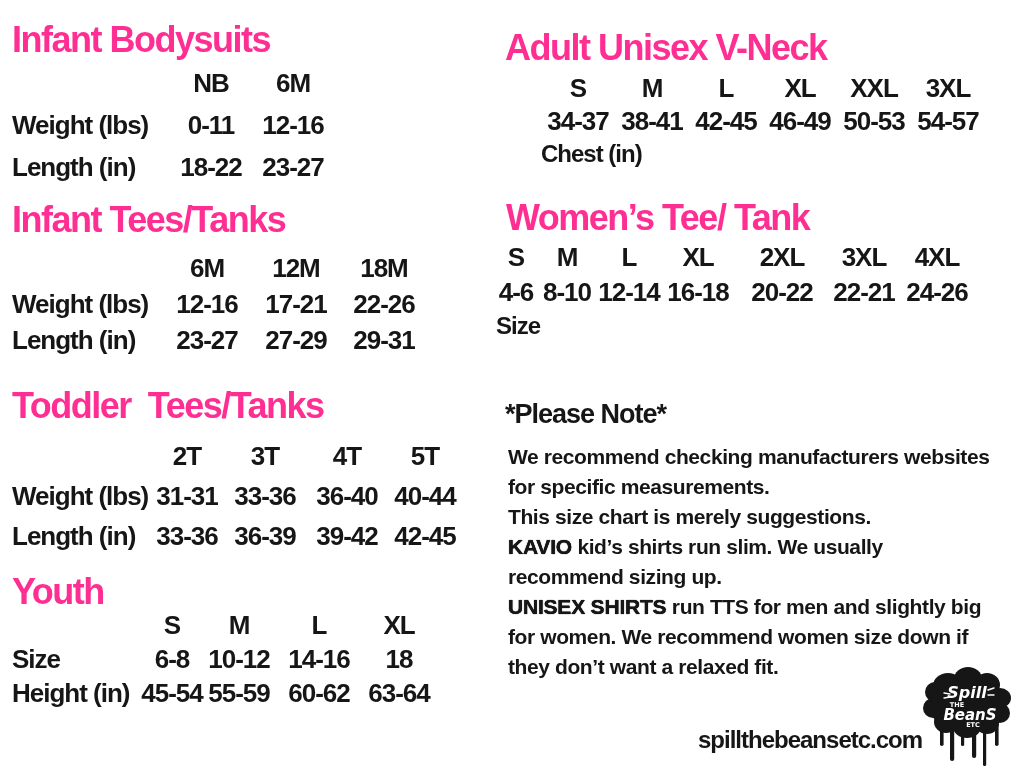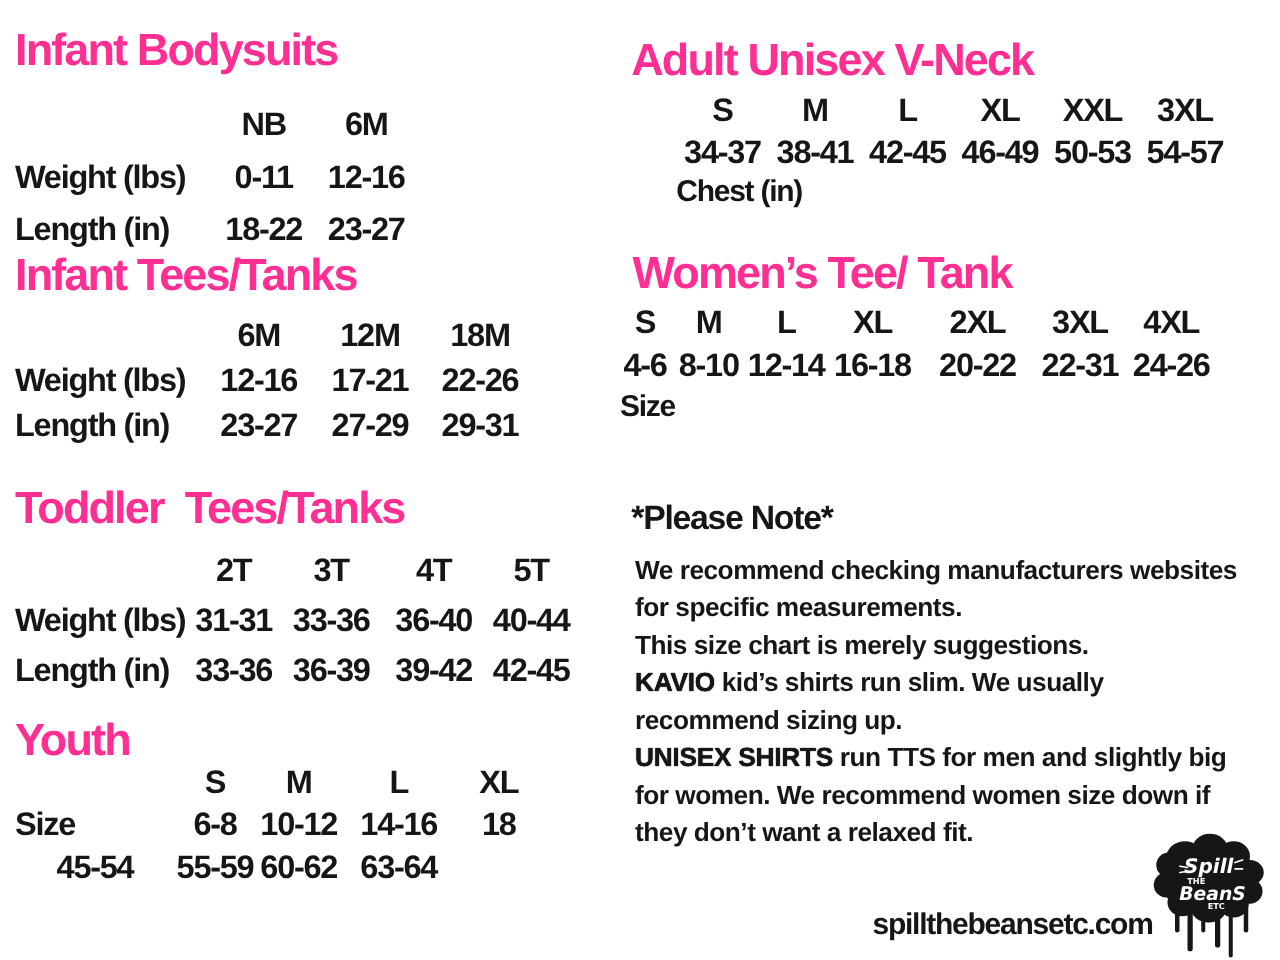--- a/index.html
+++ b/index.html
@@ -6,21 +6,21 @@
   html,body{margin:0;padding:0;background:#ffffff;}
   body{width:1024px;height:768px;overflow:hidden;font-family:"Liberation Sans",sans-serif;}
   .page{position:relative;width:1024px;height:768px;background:#fff;}
   .sec{position:absolute;}
   .t{margin:0;color:var(--accent);font-size:36px;line-height:44px;font-weight:700;
      letter-spacing:-1.5px;white-space:pre;}
   .g{display:grid;color:var(--ink);font-weight:700;font-size:26px;letter-spacing:-1px;}
   .c{display:flex;align-items:center;justify-content:center;white-space:pre;}
   .lab{justify-content:flex-start;}
   
-  .ib{grid-template-columns:158px 82px 82px;grid-auto-rows:42px;margin-top:16px;}
+  .ib{grid-template-columns:158px 82px 82px;grid-auto-rows:42px;}
   .it{grid-template-columns:150px 90px 88px 88px;grid-auto-rows:36px;}
   .tt{grid-template-columns:138px 74px 82px 82px 74px;grid-auto-rows:40px;}
   .yo{grid-template-columns:128px 64px 70px 90px 70px;grid-auto-rows:34px;}
   .sec-it .t,.sec-tt .t{margin-bottom:8px;}
   .sec-yo .t{margin-bottom:-6px;}
   .sec-ad .t{margin-bottom:2px;}
   
   .ad{grid-template-columns:repeat(6,74px);grid-auto-rows:33px;margin-left:36px;}
   .wo{grid-template-columns:40px 62px 62px 76px 92px 72px 74px;grid-auto-rows:35px;}
   .axis{color:var(--ink);font-weight:700;font-size:24px;letter-spacing:-1px;
@@ -101,20 +101,21 @@
       <span class="c lab"></span>
       <span class="c">S</span>
       <span class="c">M</span>
       <span class="c">L</span>
       <span class="c">XL</span>
       <span class="c lab">Size</span>
       <span class="c">6-8</span>
       <span class="c">10-12</span>
       <span class="c">14-16</span>
       <span class="c">18</span>
+      <span class="c lab">Height (in)</span>
       <span class="c">45-54</span>
       <span class="c">55-59</span>
       <span class="c">60-62</span>
       <span class="c">63-64</span>
     </div>
   </section>
 
   <section class="sec sec-ad" style="top:26px;left:505px">
     <h2 class="t">Adult Unisex V-Neck</h2>
     <div class="g ad">
@@ -142,21 +143,21 @@
       <span class="c">L</span>
       <span class="c">XL</span>
       <span class="c">2XL</span>
       <span class="c">3XL</span>
       <span class="c">4XL</span>
       <span class="c">4-6</span>
       <span class="c">8-10</span>
       <span class="c">12-14</span>
       <span class="c">16-18</span>
       <span class="c">20-22</span>
-      <span class="c">22-31</span>
+      <span class="c">22-21</span>
       <span class="c">24-26</span>
     </div>
     <div class="axis wo-axis">Size</div>
   </section>
 
   <section class="sec note">
     <h2>*Please Note*</h2>
     <p><span class="lead"></span><span>We recommend checking manufacturers websites for specific measurements.</span></p>
     <p><span class="lead"></span><span>This size chart is merely suggestions.</span></p>
     <p><span class="lead">KAVIO</span><span> kid’s shirts run slim. We usually recommend sizing up.</span></p>

